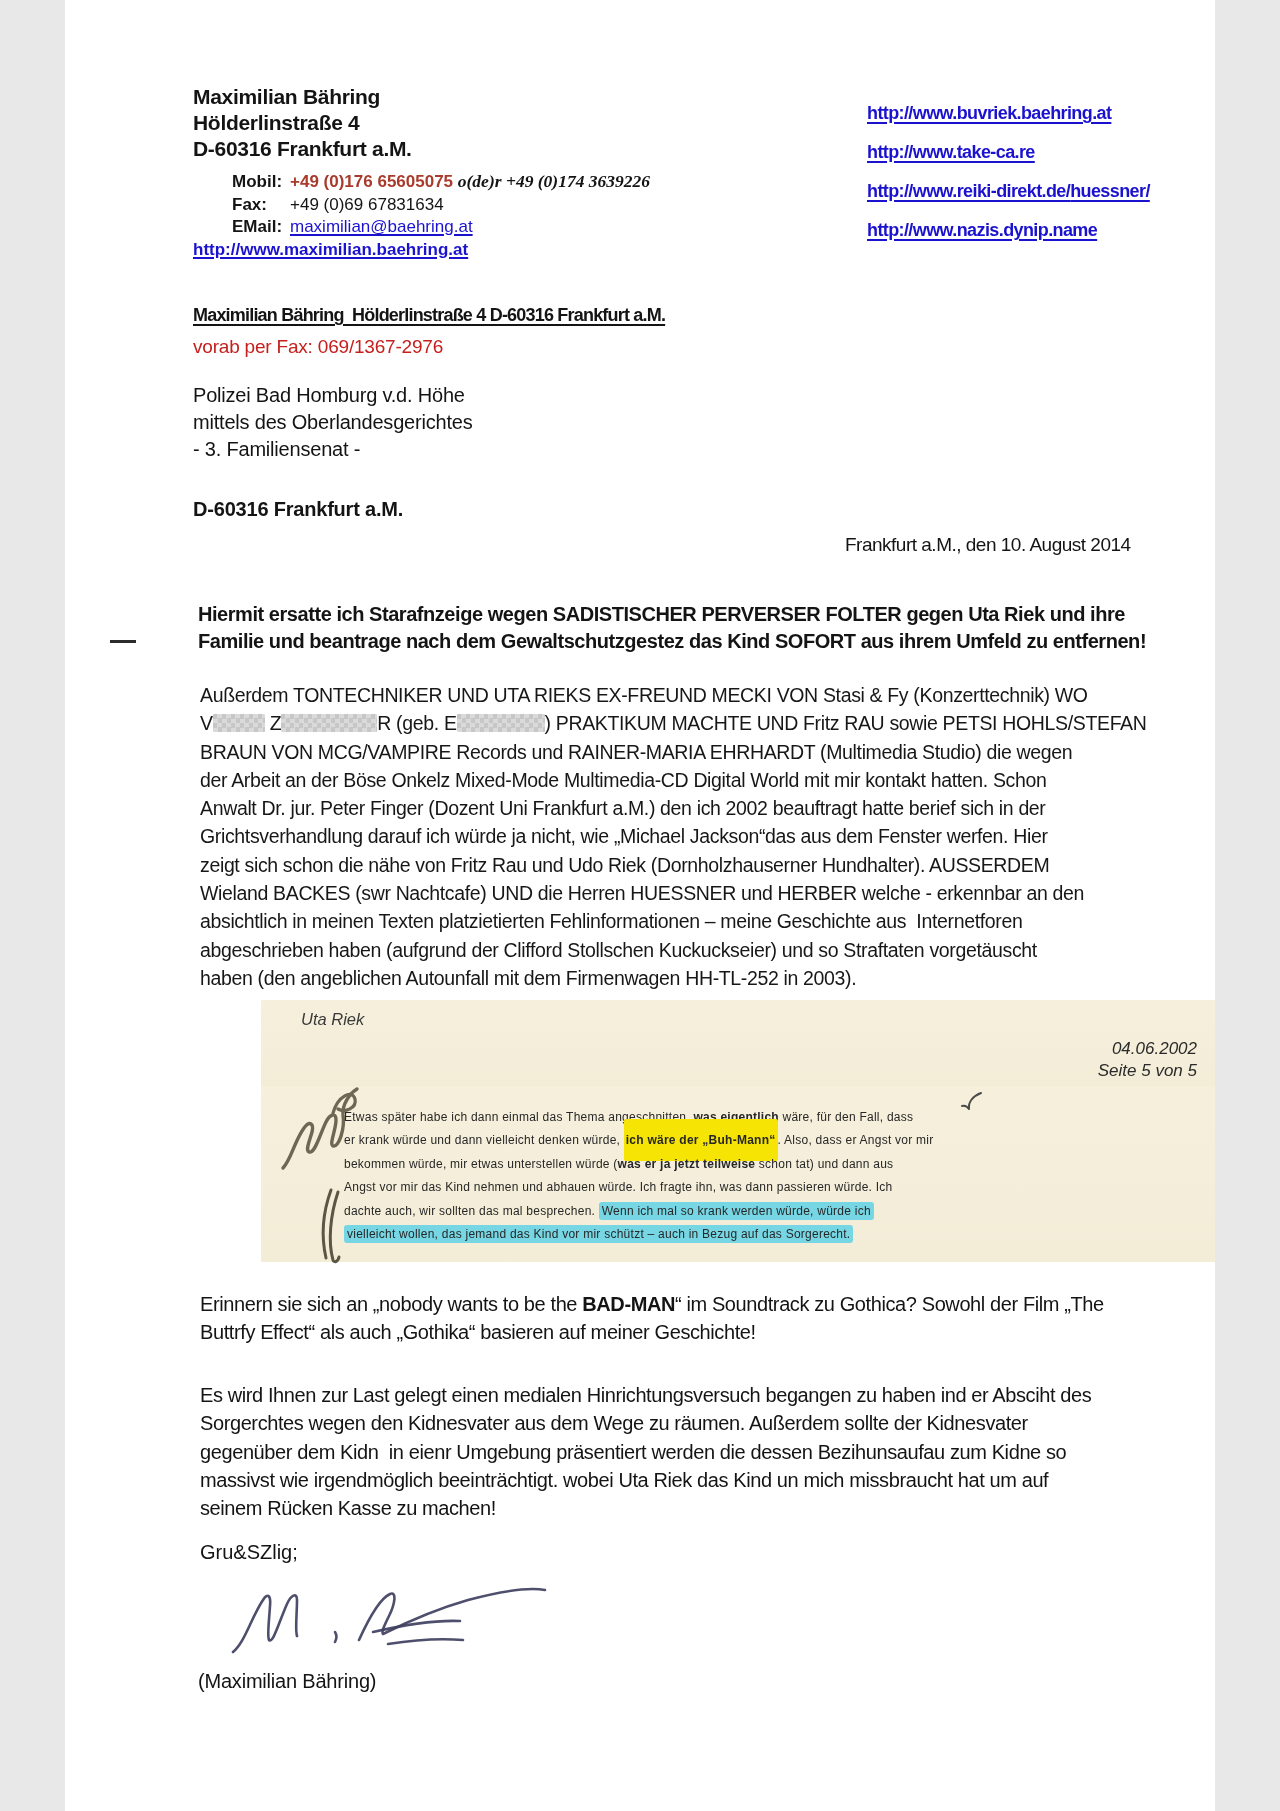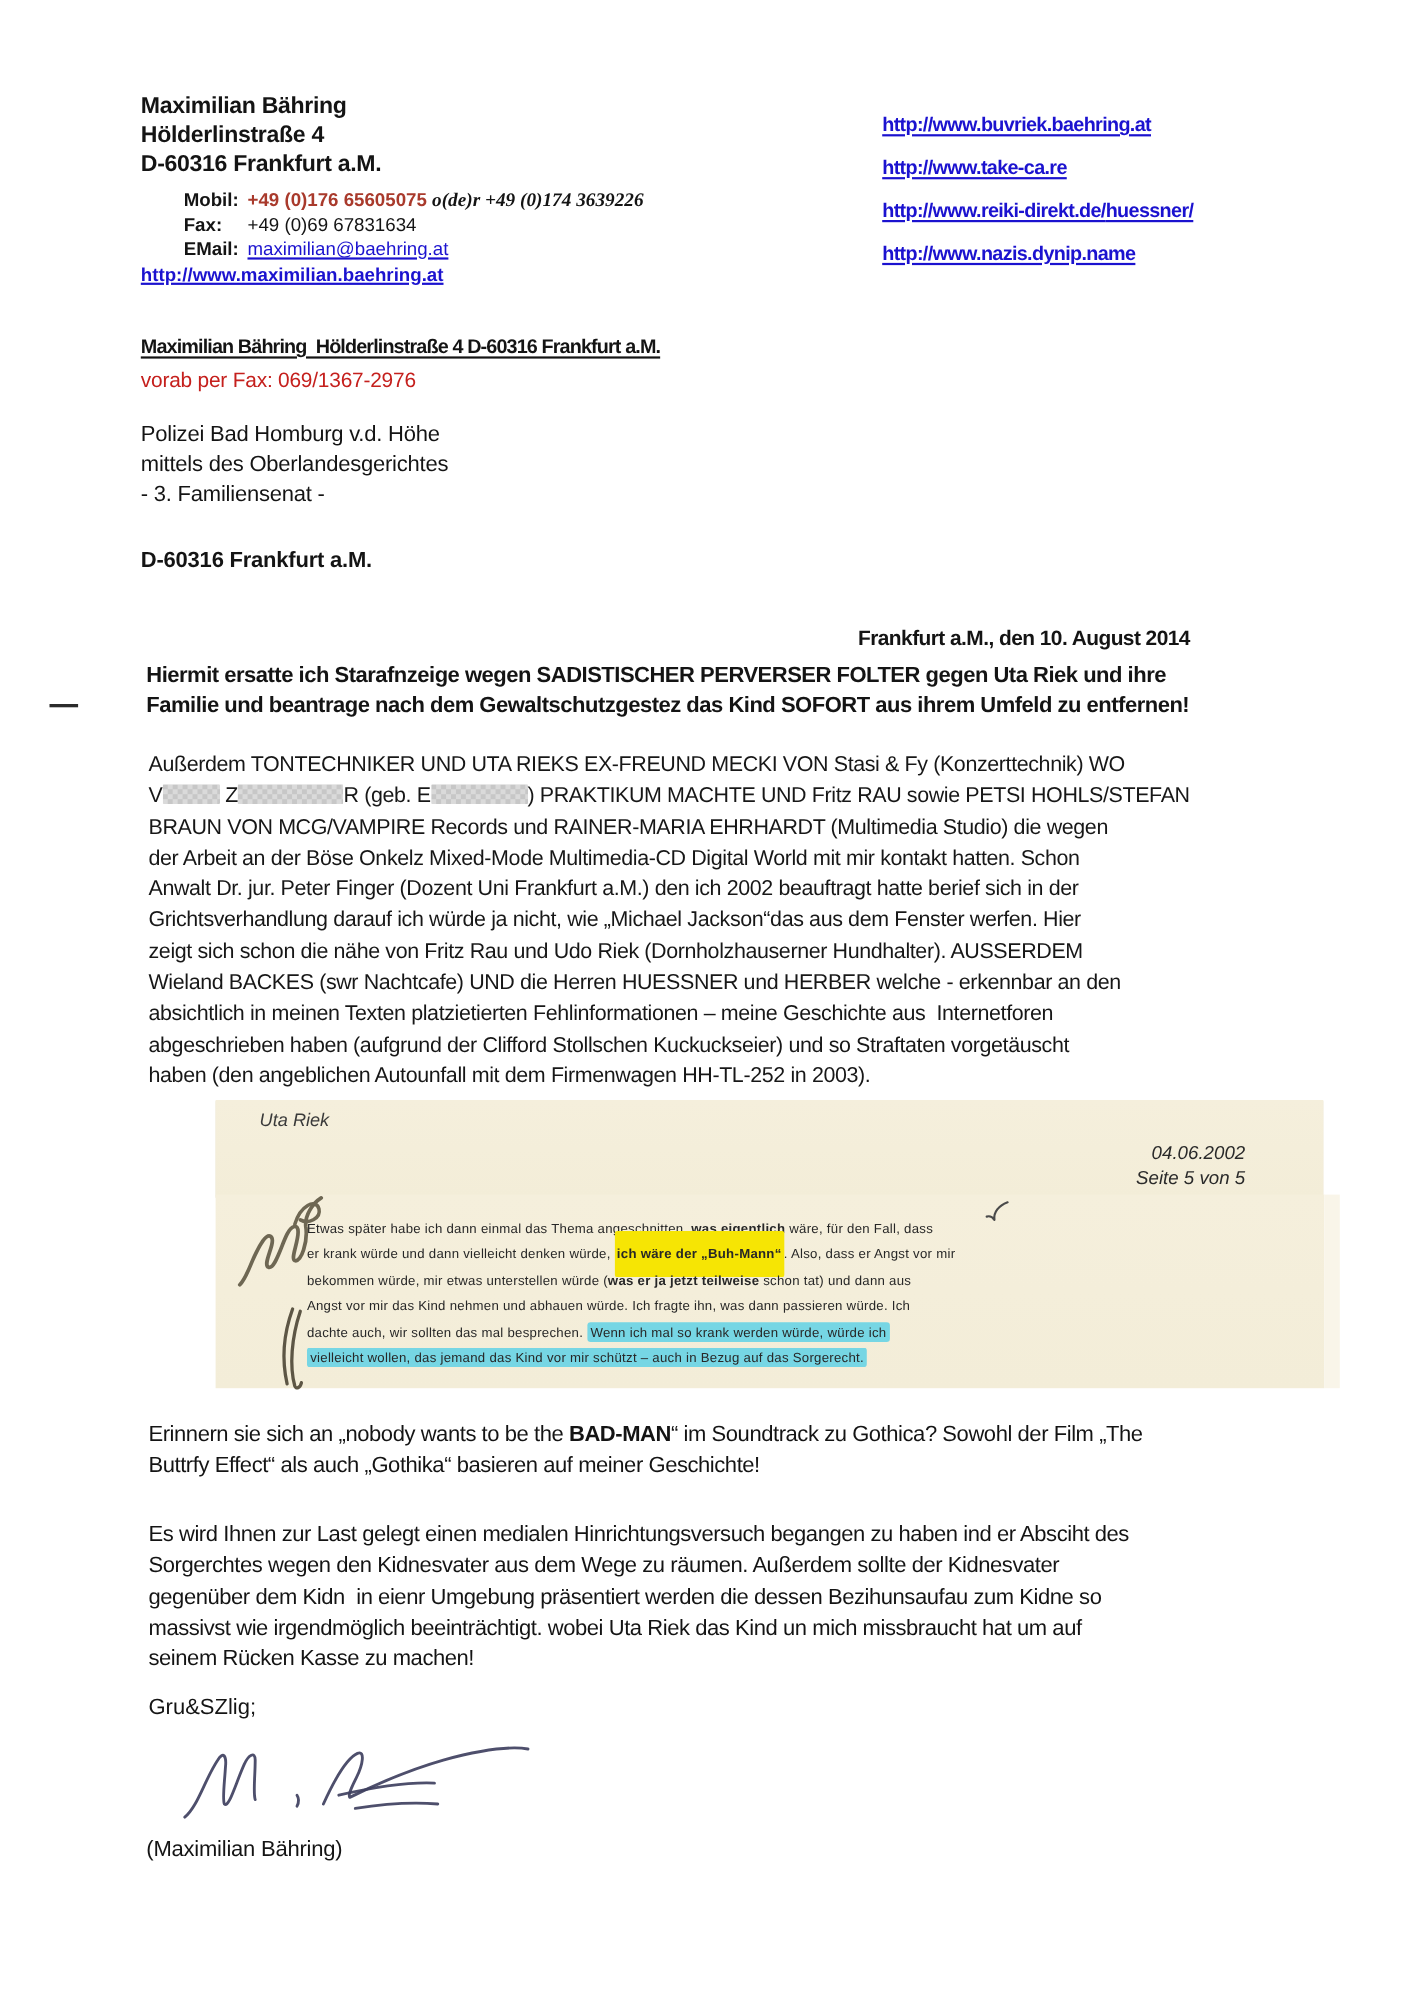--- a/index.html
+++ b/index.html
@@ -1,17 +1,17 @@
 <!DOCTYPE html>
 <html style="--link-blue: #1b12cf; --alert-red: #c5201d; --phone-red: #a93a2c; --highlight-yellow: #f6e504; --highlight-cyan: #76d6e4; --scan-paper: #f5efdc; --signature-ink: #3f4060;"><head>
 <meta charset="utf-8">
 <style>
   html,body{margin:0;padding:0;background:#e8e8e8;}
   .page{
-    position:relative; width:1280px; height:1811px; margin:0 auto;
+    position:relative; width:1150px; height:1811px; margin:0 auto;
     background:#ffffff; overflow:hidden;
     font-family:"Liberation Sans", sans-serif; color:#141414;
     -webkit-font-smoothing:antialiased;
   }
   .fold-mark{position:absolute; left:45px; top:640px; width:26px; height:3px; background:#2b2b2b;}
 
   
   .header-block{position:absolute; left:128px; top:84px;}
   .sender-name-lines{font-size:21px; font-weight:700; line-height:26px; letter-spacing:-0.3px;}
   .contact{margin-top:8px; font-size:17px; line-height:22.5px;}
@@ -26,21 +26,21 @@
   .weblinks a{display:block; font-size:18px; font-weight:700; letter-spacing:-0.6px;
     line-height:24px; margin-bottom:15px; color:var(--link-blue,#1b12cf);
     text-decoration:underline; text-decoration-thickness:2px; text-underline-offset:3px;}
 
   .sender-line{position:absolute; left:128px; top:305px; font-size:18px; font-weight:700;
     letter-spacing:-0.8px; text-decoration:underline; text-decoration-thickness:2px;
     text-underline-offset:3px; white-space:pre;}
   .vorab{position:absolute; left:128px; top:336px; font-size:19px; color:var(--alert-red,#c5201d); letter-spacing:-0.2px;}
   .recipient{position:absolute; left:128px; top:382px; font-size:20px; line-height:27px; letter-spacing:-0.2px;}
   .city-line{position:absolute; left:128px; top:498px; font-size:20px; font-weight:700; letter-spacing:-0.2px;}
-  .date-line{position:absolute; left:780px; top:570px; font-size:19px; letter-spacing:-0.5px;font-weight:bold;}
+  .date-line{position:absolute; left:780px; top:534px; font-size:19px; letter-spacing:-0.5px;}
 
   .intro{position:absolute; left:133px; top:601px; font-size:20px; font-weight:700;
     line-height:27px; white-space:pre-wrap; letter-spacing:-0.45px;}
   .para-main{position:absolute; left:135px; top:681px; font-size:19.5px; line-height:28.3px;
     white-space:pre-wrap; letter-spacing:-0.35px; color:#171717;}
   .para-badman{position:absolute; left:135px; top:1290px; font-size:20px; line-height:28.3px;
     white-space:pre-wrap; letter-spacing:-0.4px;}
   .para-charge{position:absolute; left:135px; top:1381px; font-size:20px; line-height:28.3px;
     white-space:pre-wrap; letter-spacing:-0.4px;}
   .closing{position:absolute; left:135px; top:1541px; font-size:20px;}

